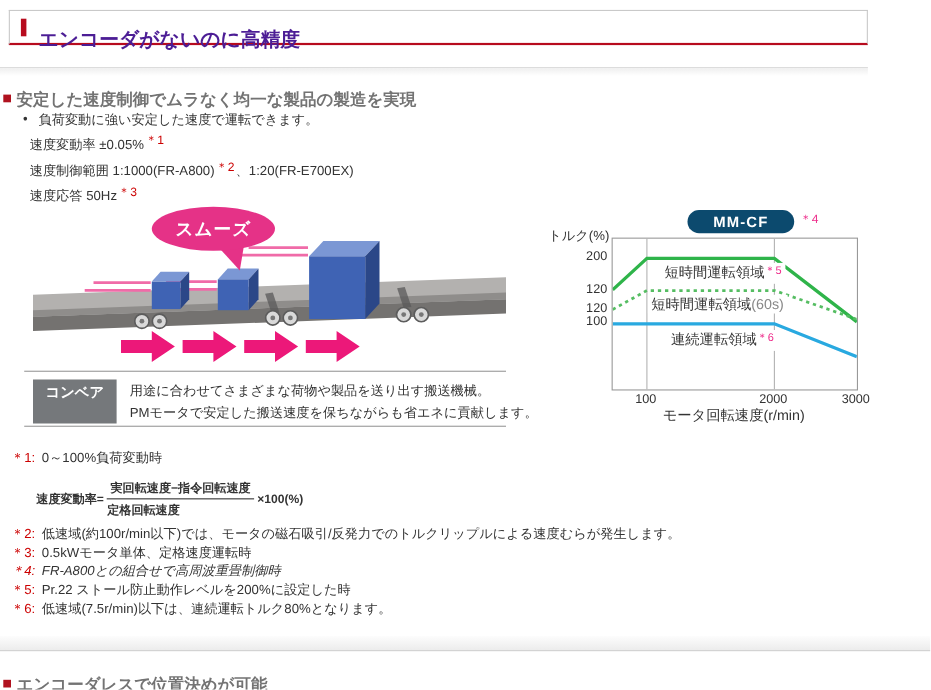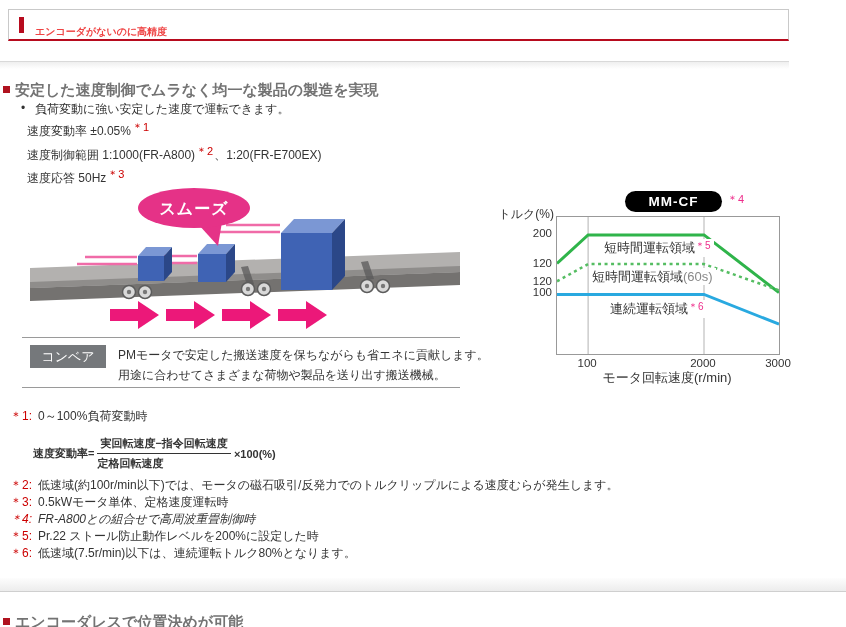--- a/index.html
+++ b/index.html
@@ -4,21 +4,21 @@
 <style>
   html,body{margin:0;padding:0;background:#fff;}
   .page{position:relative;width:846px;height:627px;background:#fff;overflow:hidden;
         font-family:"Liberation Sans","DejaVu Sans",sans-serif;color:#333;}
 
   
   .header-box{position:absolute;left:8px;top:9px;width:779px;height:29px;
     border:1px solid #c9c9c9;border-bottom:2px solid #b70b1e;background:#fff;}
   .header-redbar{position:absolute;left:10px;top:7px;width:5px;height:16px;background:#b70b1e;}
   .header-title{position:absolute;left:26px;top:0;height:29px;line-height:29px;
-    font-size:10px;font-weight:bold;color:#ef4444;}
+    font-size:18px;font-weight:bold;color:#4c1d95;}
 
   .divider1{position:absolute;left:0;top:61px;width:789px;height:1px;background:#d9d9d9;}
   .grad1{position:absolute;left:0;top:62px;width:789px;height:7px;
     background:linear-gradient(#efefef,#ffffff);}
 
   .section-heading{position:absolute;left:3px;display:flex;align-items:flex-start;
     font-size:15px;font-weight:bold;color:#737373;}
   .section-heading .sq{width:7px;height:7px;background:#b0121f;margin:5px 5px 0 0;flex:none;}
   .sh1{top:69px;} .sh2{top:601px;}
 
@@ -28,27 +28,27 @@
   .spec-line{position:absolute;left:27px;font-size:12px;color:#333;white-space:nowrap;}
   .spec1{top:123px;} .spec2{top:147px;} .spec3{top:170px;}
   .spec-sup{color:#cc0000;font-size:11px;position:relative;top:-4px;margin:0 1px;}
 
   
   .illus{position:absolute;left:30px;top:186px;width:430px;height:150px;}
 
   
   .divider2{position:absolute;left:22px;top:337px;width:438px;height:1px;background:#9a9a9a;}
   .divider3{position:absolute;left:22px;top:387px;width:438px;height:1px;background:#9a9a9a;}
-  .conv-label{position:absolute;left:30px;top:345px;width:76px;height:23px;line-height:23px;
-    background:#75787b;color:#fff;font-size:13px;font-weight:normal;text-align:center;}
+  .conv-label{position:absolute;left:30px;top:345px;width:76px;height:40px;line-height:23px;
+    background:#75787b;color:#fff;font-size:13px;font-weight:bold;text-align:center;}
   .conv-desc{position:absolute;left:118px;top:345px;font-size:12px;line-height:20px;color:#333;}
 
   
   .pill{position:absolute;left:625px;top:191px;width:97px;height:21px;line-height:21px;
-    background:#000000;color:#fff;font-weight:bold;font-size:13.5px;text-align:center;
+    background:#0c4a6e;color:#fff;font-weight:bold;font-size:13.5px;text-align:center;
     border-radius:11px;letter-spacing:1px;}
   .pill-note{position:absolute;left:727px;top:192px;font-size:11px;color:#ee2d8b;}
   .chart-ylabel{position:absolute;left:492px;top:206px;width:62px;text-align:right;font-size:12px;color:#333;}
   .plot{position:absolute;left:556px;top:216px;width:222px;height:137px;border:1px solid #999;background:#fff;}
   .ytick{position:absolute;left:498px;width:54px;text-align:right;font-size:11.5px;color:#333;}
   .xtick{position:absolute;top:357px;width:40px;text-align:center;font-size:11.5px;color:#333;}
   .chart-xlabel{position:absolute;left:556px;top:369px;width:222px;text-align:center;font-size:13px;color:#333;}
   .series-label{position:absolute;background:#fff;padding:0 3px;font-size:13px;color:#333;white-space:nowrap;line-height:17px;}
   .slab1{left:601px;top:239px;} .slab2{left:589px;top:268px;} .slab3{left:607px;top:300px;}
   .series-note{color:#ee2d8b;font-size:10px;position:relative;top:-3px;}
@@ -158,22 +158,22 @@
     <g>
       <polygon points="168,38 188,60 192,36" fill="#e53287"></polygon>
       <ellipse cx="164" cy="22" rx="56" ry="20" fill="#e53287"></ellipse>
       <text x="164" y="28" text-anchor="middle" font-size="16" font-weight="bold" fill="#ffffff" letter-spacing="1">スムーズ</text>
     </g>
   </svg>
 
   <div class="divider2"></div>
   <div class="conv-label">コンベア</div>
   <div class="conv-desc">
+    <div>用途に合わせてさまざまな荷物や製品を送り出す搬送機械。</div>
     <div>PMモータで安定した搬送速度を保ちながらも省エネに貢献します。</div>
-    <div>用途に合わせてさまざまな荷物や製品を送り出す搬送機械。</div>
   </div>
   <div class="divider3"></div>
 
   <div class="pill">MM-CF</div>
   <div class="pill-note">＊4</div>
   <div class="chart-ylabel">トルク(%)</div>
   <div class="plot">
     <svg id="chart-svg" width="222" height="137">
         <line x1="31.1" y1="0" x2="31.1" y2="137" stroke="#b3b3b3" stroke-width="1"></line>
         <line x1="147.0" y1="0" x2="147.0" y2="137" stroke="#b3b3b3" stroke-width="1"></line>

